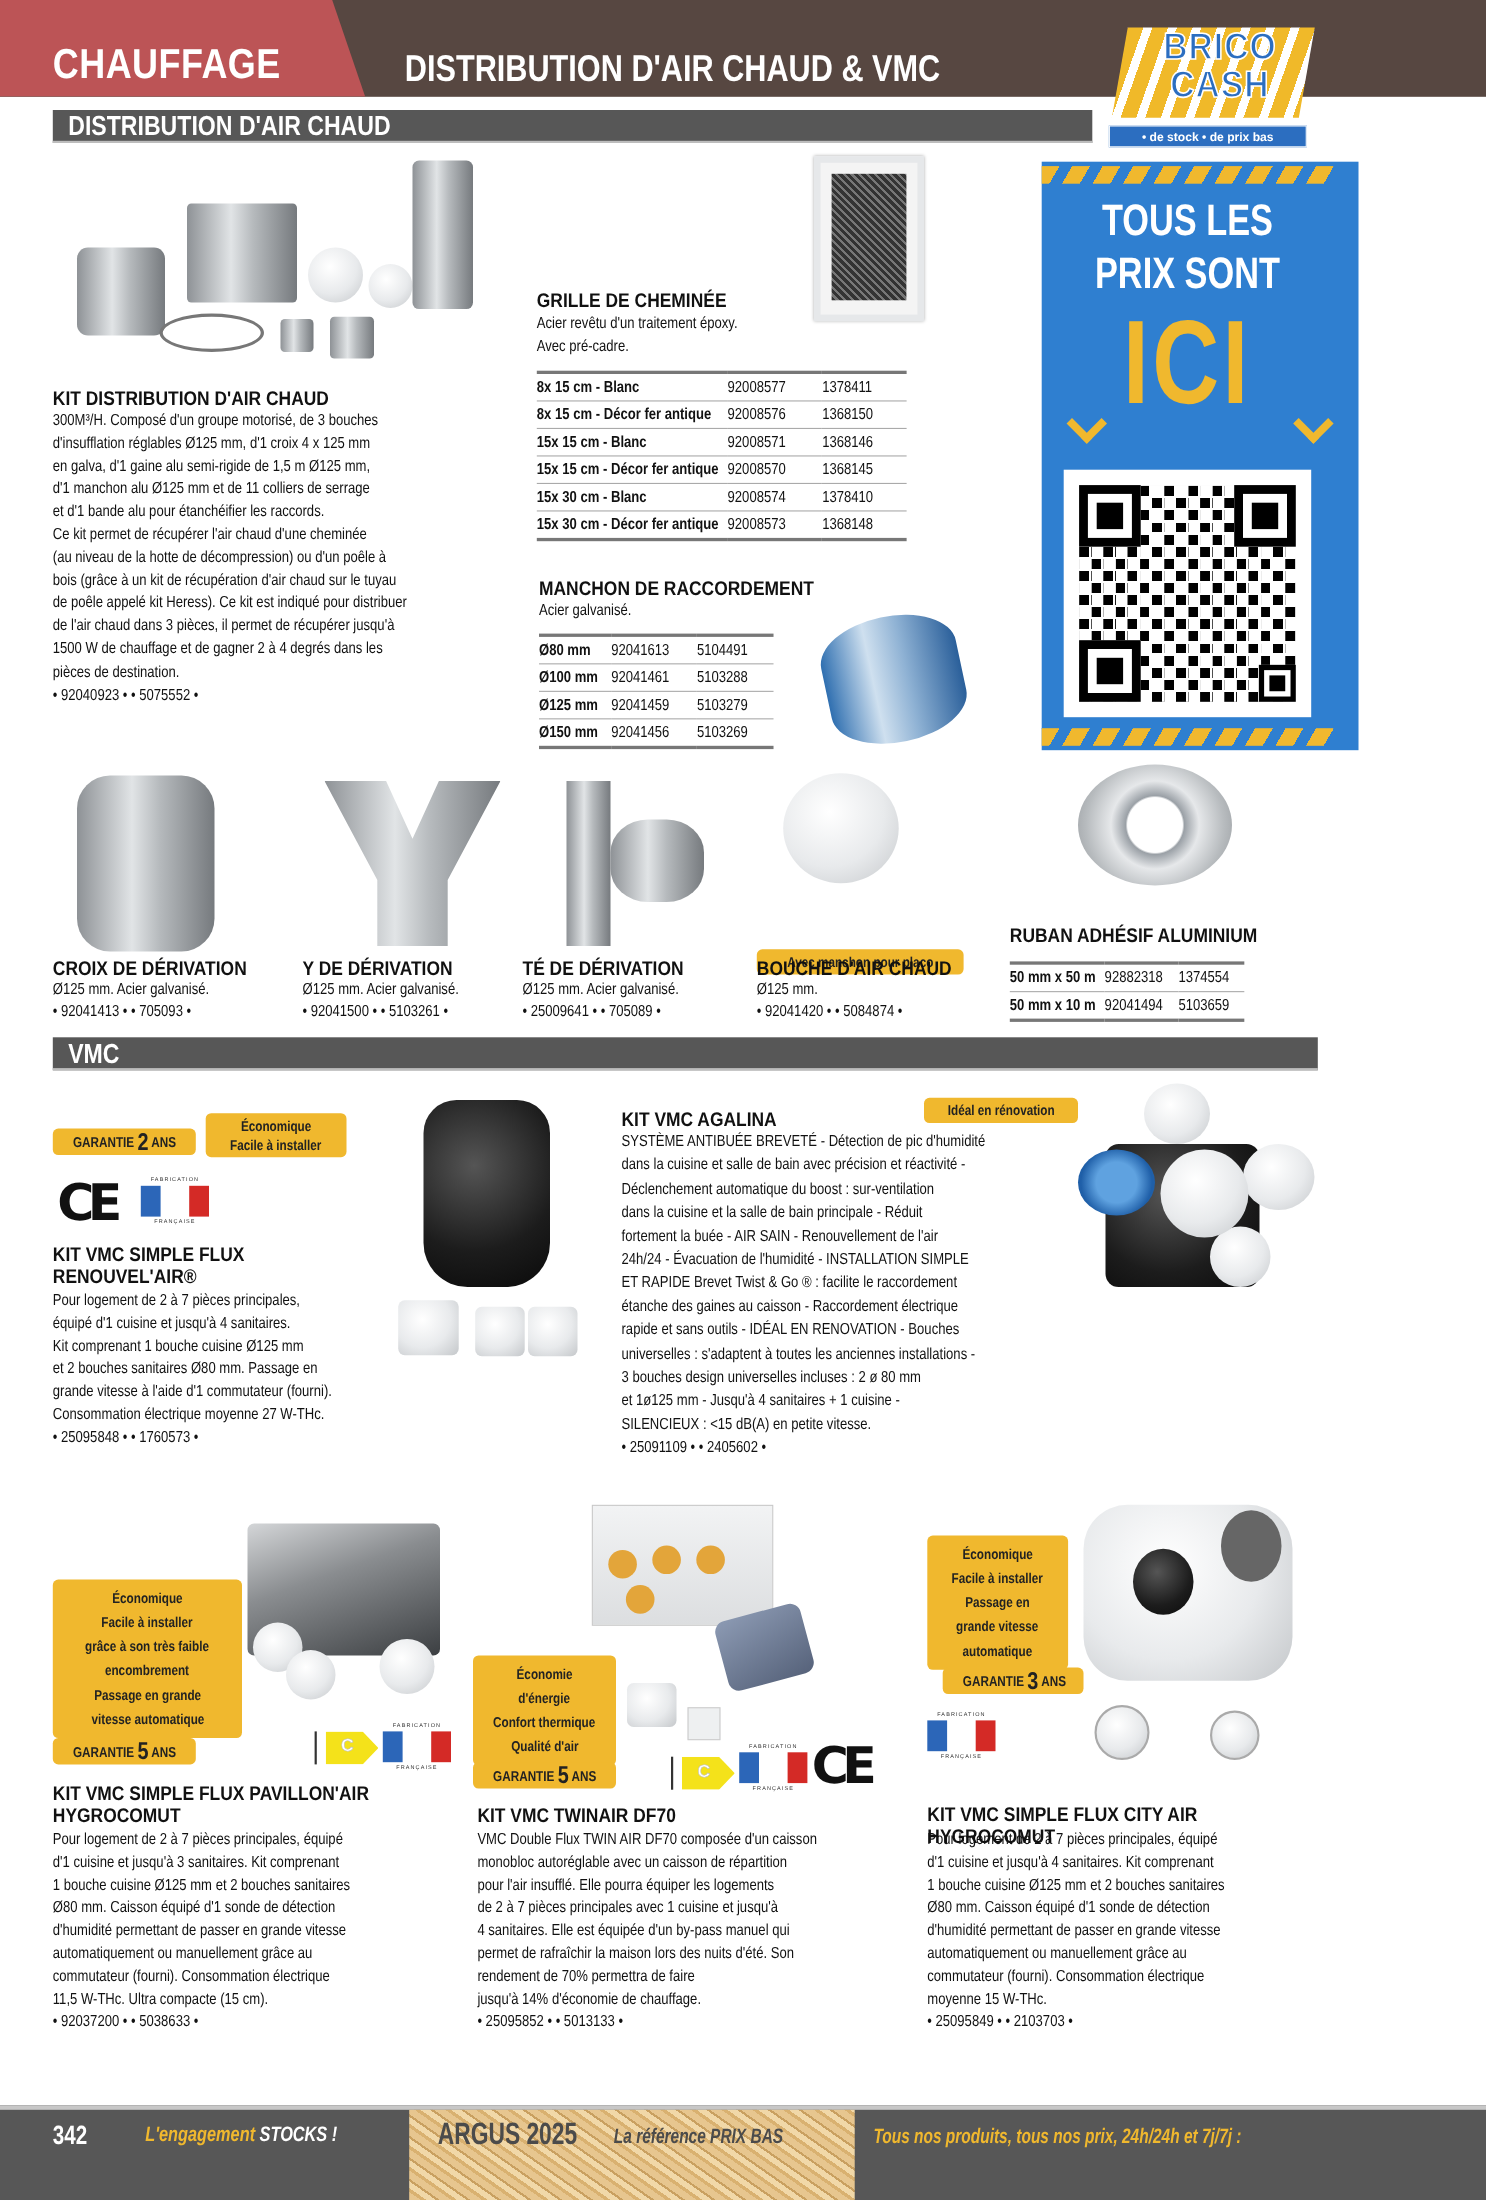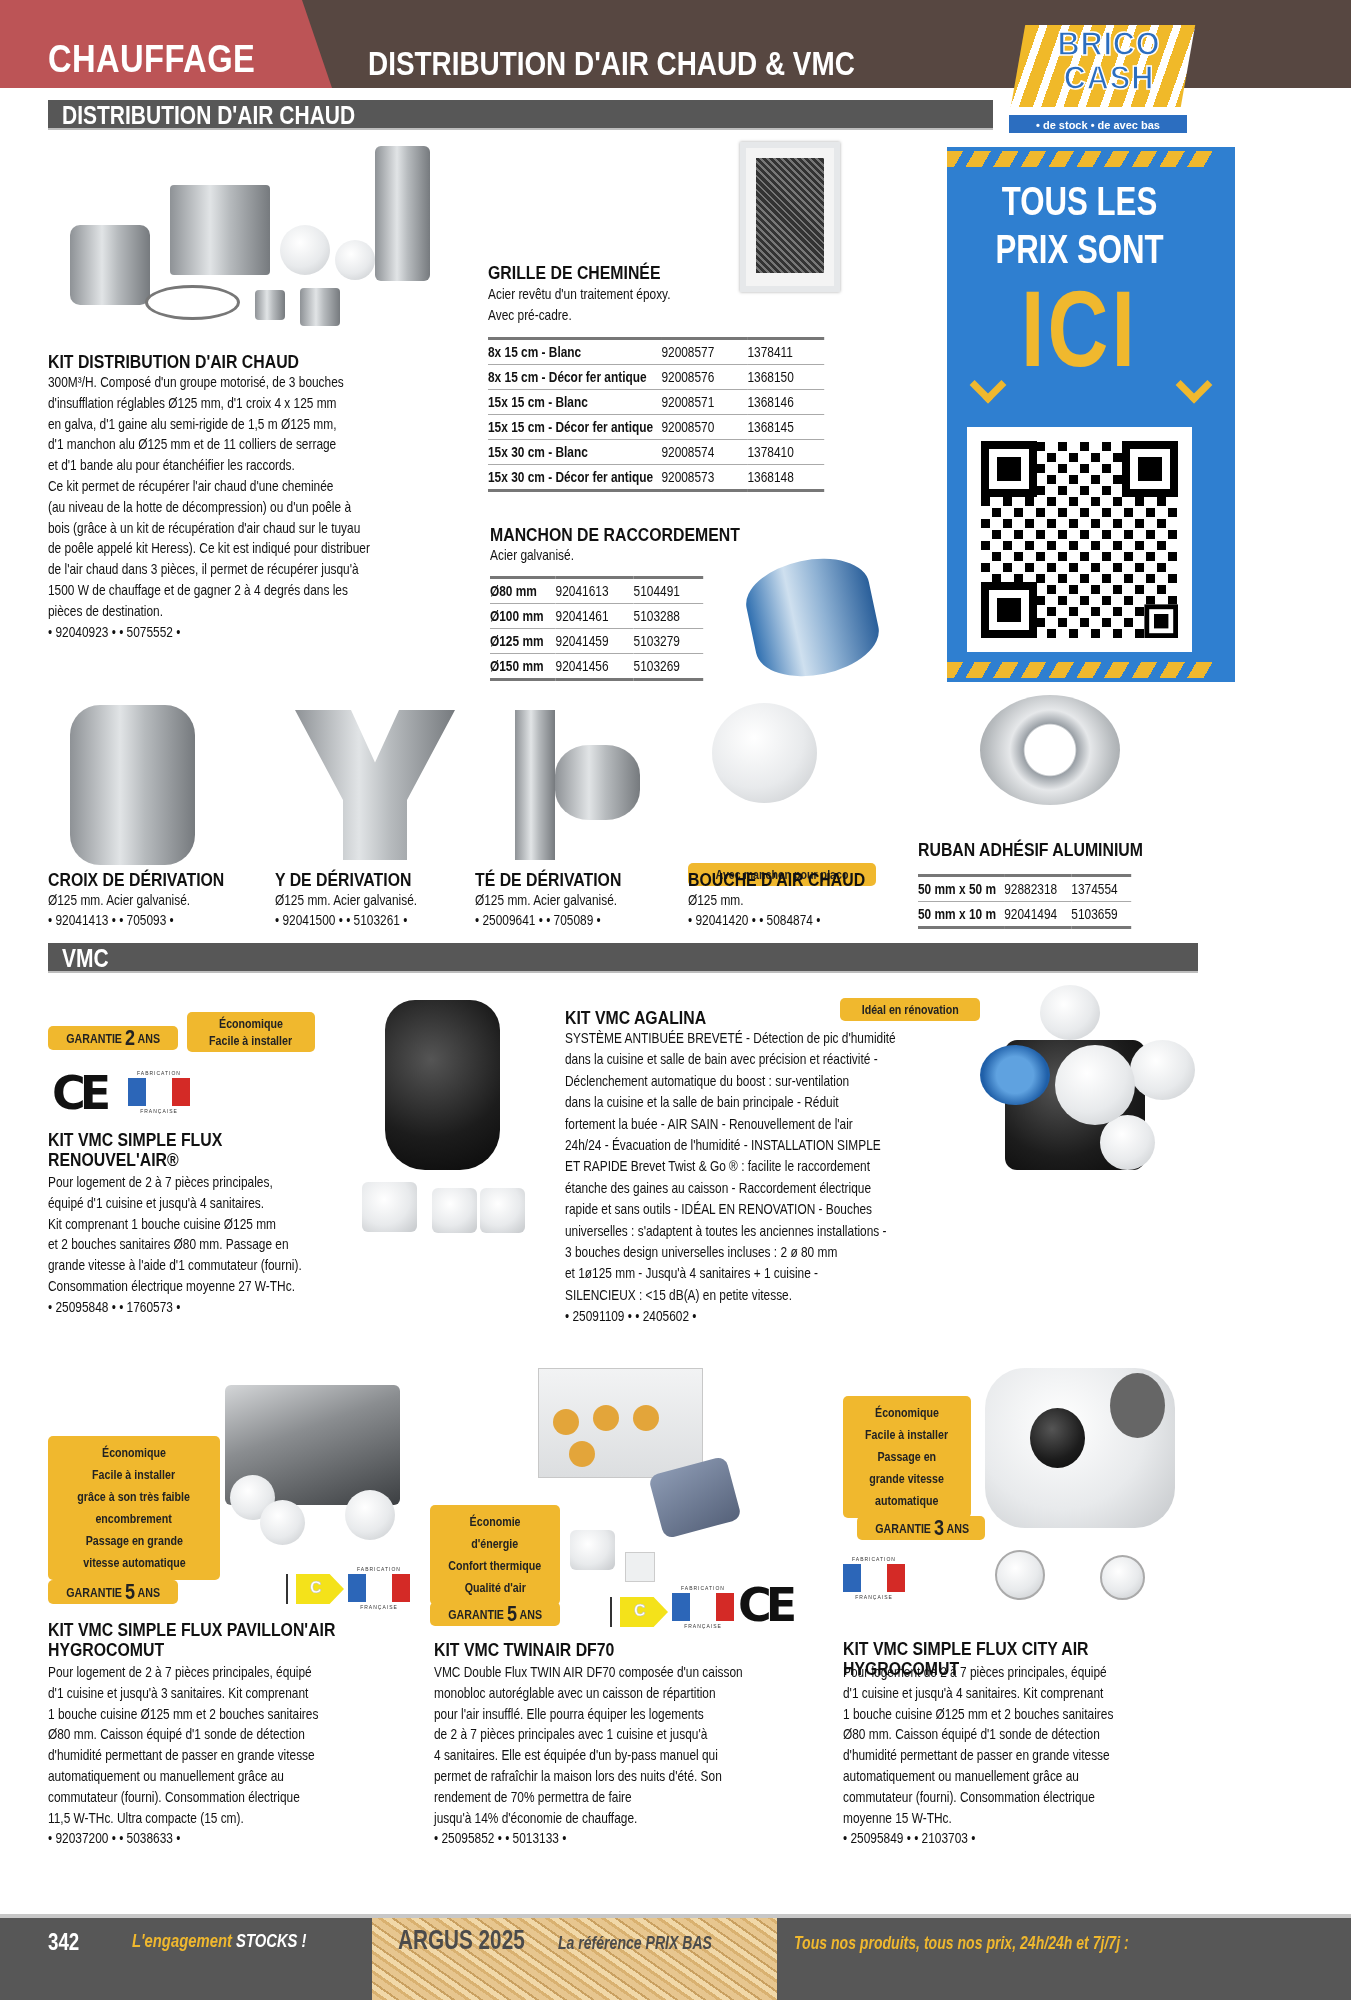--- a/index.html
+++ b/index.html
@@ -90,21 +90,21 @@
 <div class="abs cat-tab"></div>
 <div class="abs cat-title">CHAUFFAGE</div>
 <div class="abs page-title">DISTRIBUTION D'AIR CHAUD &amp; VMC</div>
 
 <div class="abs logo">
   <div class="logo-back"></div>
   <div class="logo-text">
     <div>BRICO</div>
     <div>CASH</div>
   </div>
-  <div class="logo-tag">• de stock • de avec bas</div>
+  <div class="logo-tag">• de stock • de prix bas</div>
 </div>
 
 <div class="abs section-bar" style="left:48px; top:100px; width:945px;"><span>DISTRIBUTION D'AIR CHAUD</span></div>
 
 <div class="abs" style="left:50px; top:140px; width:380px; height:190px;">
   <div class="abs metal" style="left:20px; top:85px; width:80px; height:80px; border-radius:10px;"></div>
   <div class="abs metal" style="left:120px; top:45px; width:100px; height:90px; border-radius:4px;"></div>
   <div class="abs white-obj metal-r" style="left:230px; top:85px; width:50px; height:50px;"></div>
   <div class="abs white-obj metal-r" style="left:285px; top:100px; width:40px; height:40px;"></div>
   <div class="abs metal" style="left:325px; top:6px; width:55px; height:135px; border-radius:6px;"></div>

